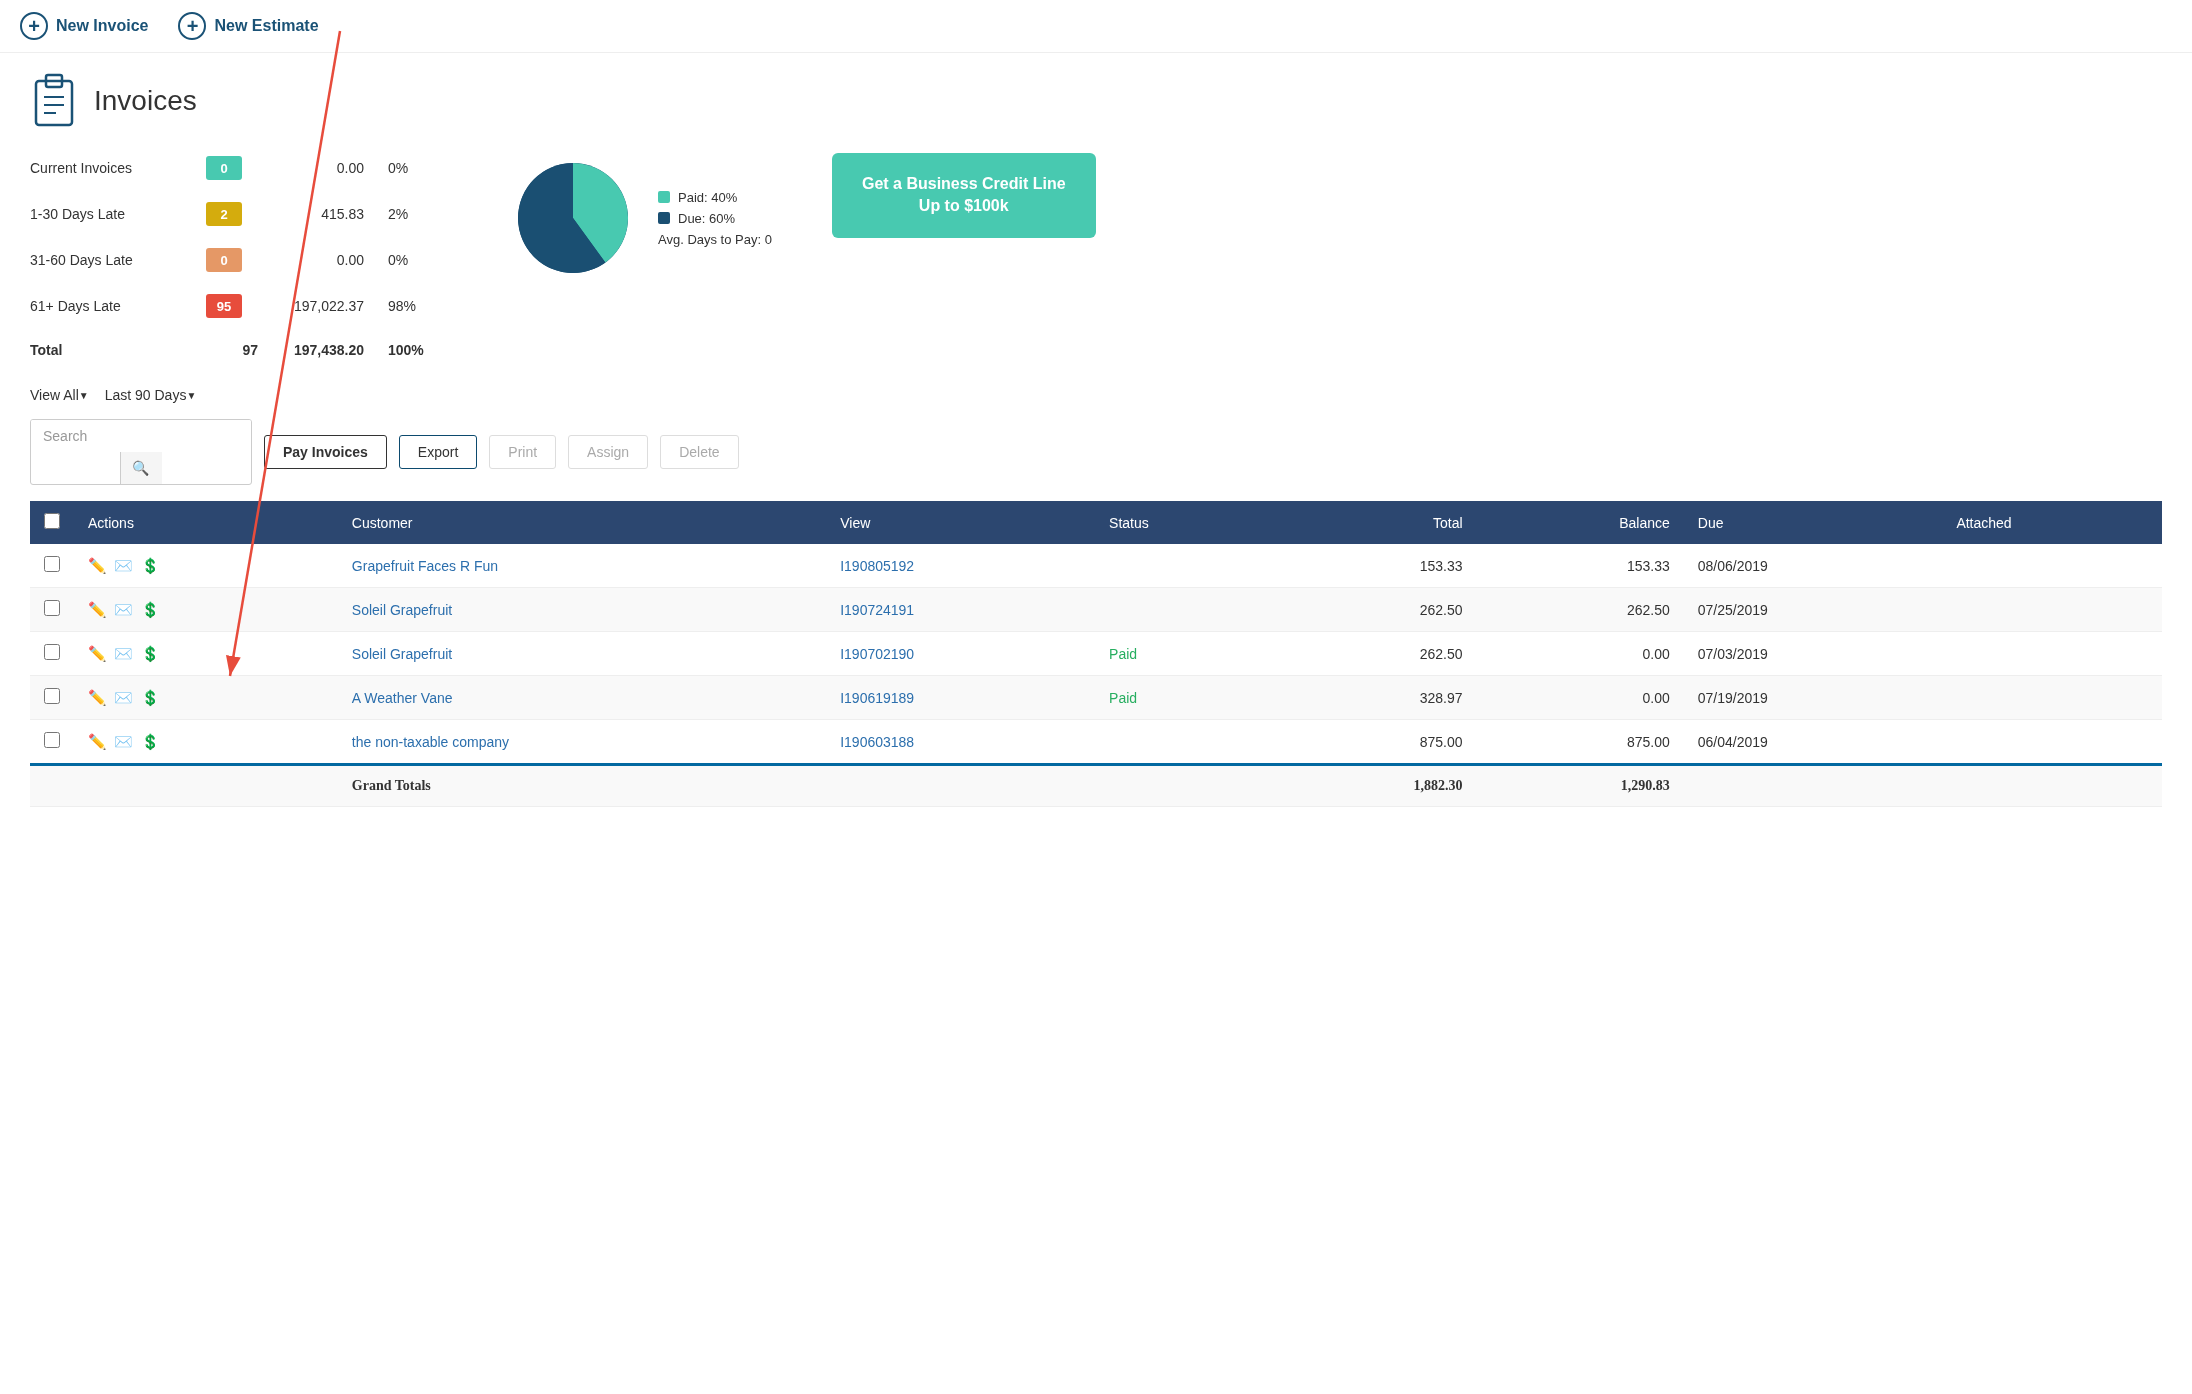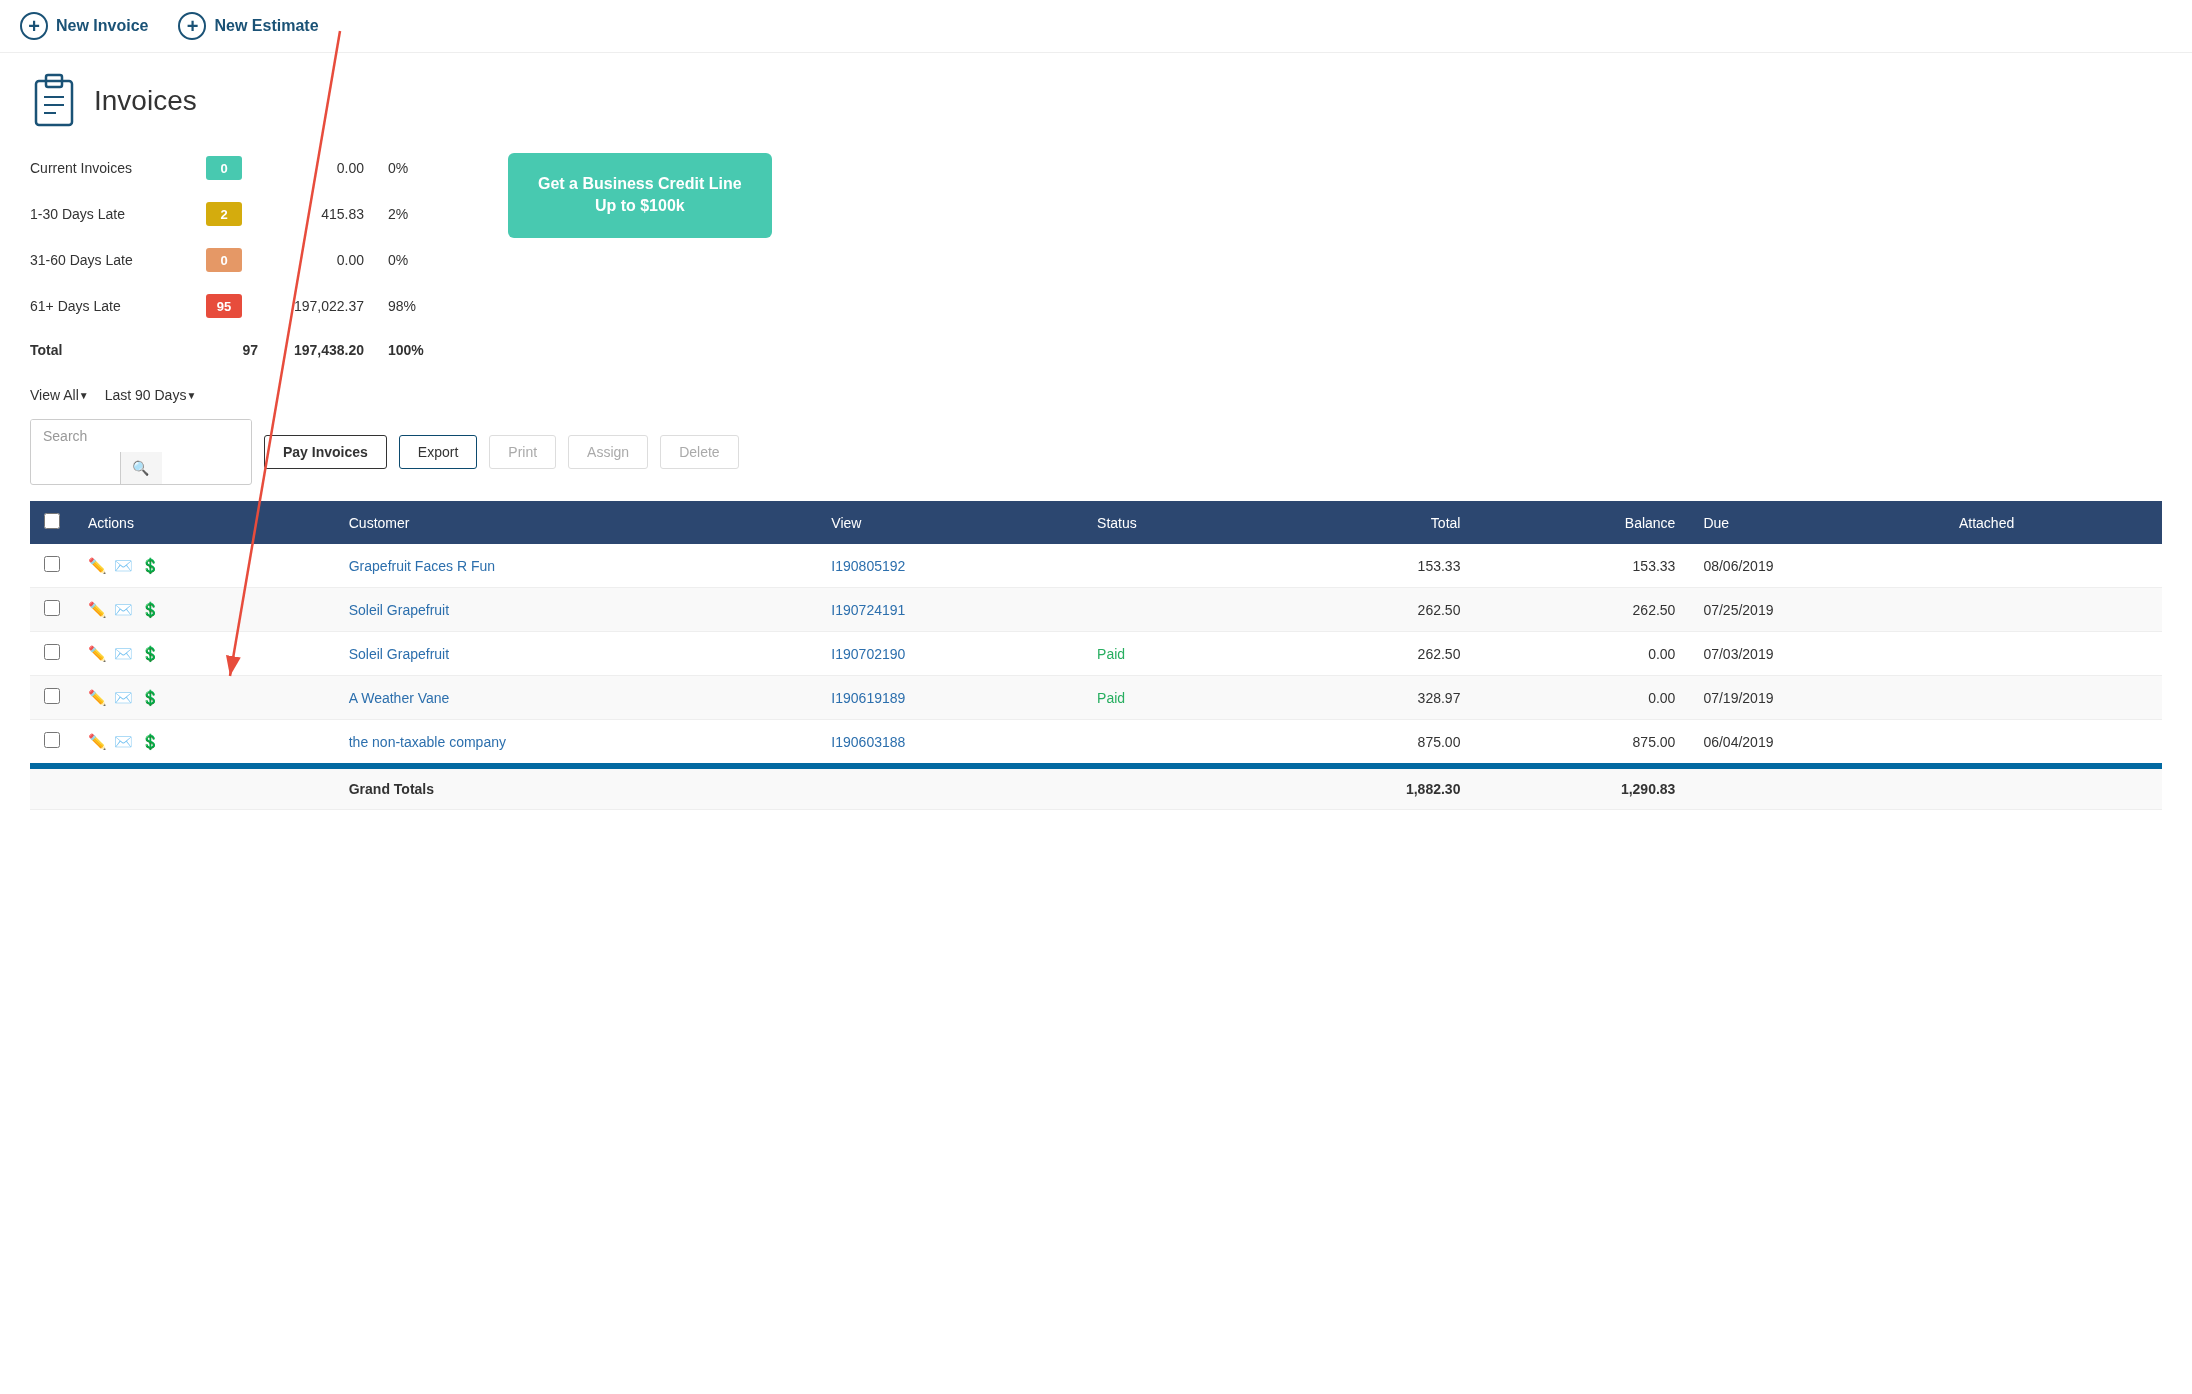--- a/index.html
+++ b/index.html
@@ -295,21 +295,22 @@
       color: #2c6fad;
       cursor: pointer;
     }
     .status-paid {
       color: #27ae60;
       font-weight: 500;
     }
     .grand-totals td {
       font-weight: bold;
       padding: 12px 14px;
-      border-top: 6px solid #0369a1;
+      border-top: 3px solid #0369a1;
+      font-family: Liberation Serif, serif;
     }
 
     
     .records-count {
       margin-top: 20px;
       font-size: 14px;
       color: #333;
     }
 
     
@@ -369,20 +370,45 @@
         <div class="stats-amount">197,022.37</div>
         <div class="stats-pct">98%</div>
 
         <div class="stats-total-label">Total</div>
         <div class="stats-total-num">97</div>
         <div class="stats-total-num">197,438.20</div>
         <div class="stats-total-pct">100%</div>
       </div>
     </div>
 
+    <div class="chart-section">
+      <svg class="pie-chart" viewBox="0 0 130 130">
+
+        <circle cx="65" cy="65" r="55" fill="#1a4f72"></circle>
+
+        <path d="M65,65 L65,10 A55,55 0 0,1 65,120 Z" fill="#48c9b0" opacity="0"></path>
+
+        <path d="M65,65 L65,10 A55,55 0 0,1 97.33,109.53 Z" fill="#48c9b0"></path>
+
+        <path d="M65,65 L97.33,109.53 A55,55 0 1,1 65,10 Z" fill="#1a4f72"></path>
+      </svg>
+      <div class="chart-legend">
+        <div class="legend-item">
+          <div class="legend-dot" style="background:#48c9b0;"></div>
+          <span>Paid: 40%</span>
+        </div>
+        <div class="legend-item">
+          <div class="legend-dot" style="background:#1a4f72;"></div>
+          <span>Due: 60%</span>
+        </div>
+        <div class="legend-item">
+          <span>Avg. Days to Pay: 0</span>
+        </div>
+      </div>
+    </div>
 
     <div class="cta-banner">
       <span>Get a Business Credit Line<br>Up to $100k</span>
     </div>
   </div>
 
   <div class="filter-bar">
     <div class="filter-dropdown">
       <span>View All</span>
       <span class="dropdown-arrow">▼</span>

